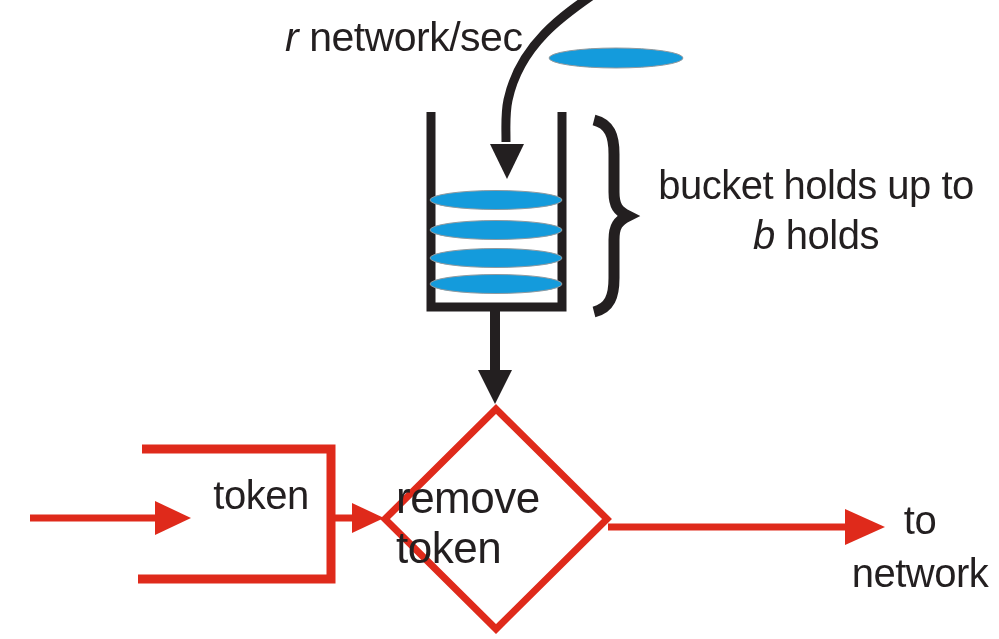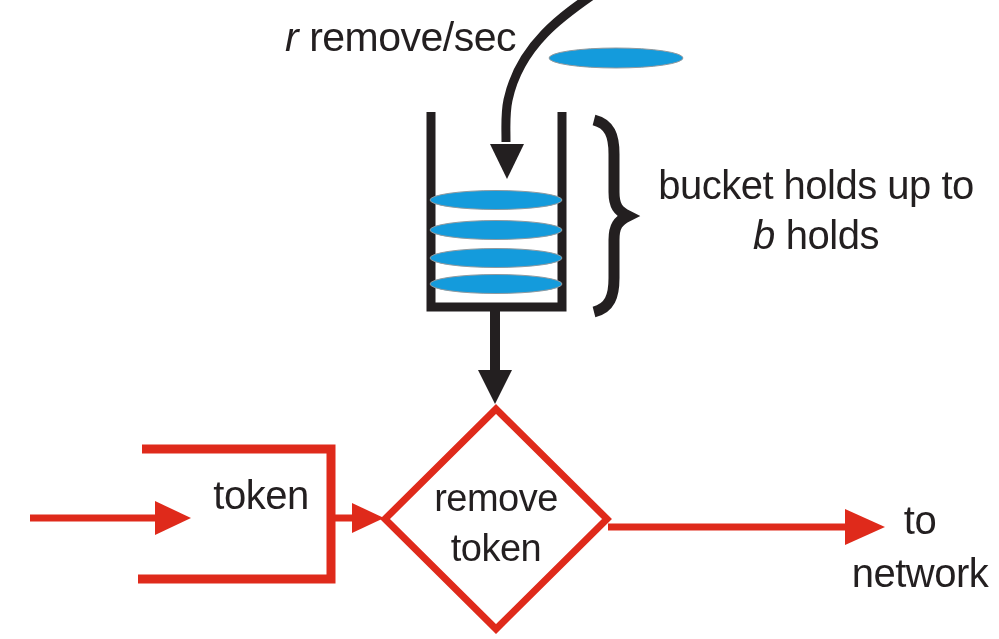--- a/index.html
+++ b/index.html
@@ -34,21 +34,21 @@
   .label {
     position: absolute;
     color: var(--ink);
     font-size: 40px;
     letter-spacing: -0.5px;
     white-space: nowrap;
   }
   .var { font-style: italic; margin-right: 11px; }
   .rate-label    { left: 285px; top: 13px;  font-size: 41px; line-height: 48px; }
   .bucket-note   { left: 630px; top: 160px; width: 372px; text-align: center; line-height: 50px; }
-  .decision-text { left: 396px; top: 473px; width: 200px; text-align: center; font-size: 38px; line-height: 50px; }
+  .decision-text { left: 396px; top: 473px; width: 200px; font-size: 44px; line-height: 50px; }
   .packets-label { left: 2px;   top: 465px; line-height: 46px; }
   .queue-text    { left: 161px; top: 469px; width: 200px; text-align: center; line-height: 52px; }
   .output-text   { left: 830px; top: 494px; width: 180px; text-align: center; line-height: 53px; }
 </style>
 </head>
 <body>
 
 <div id="diagram">
 
   <svg id="shape-layer" viewBox="0 0 999 639" xmlns="http://www.w3.org/2000/svg">
@@ -90,21 +90,21 @@
 
     <polygon class="diamond" points="496,409 607,519 496,629 385,519"></polygon>
 
     <g>
       <line class="red-stroke" stroke-width="7" x1="608" y1="527" x2="850" y2="527"></line>
       <polygon class="red-fill" points="845,509 885,527 845,545"></polygon>
     </g>
   </svg>
 
   <div class="label rate-label">
-    <span class="var">r</span><span>remove/sec</span>
+    <span class="var">r</span><span>network/sec</span>
   </div>
 
   <div class="label bucket-note">
     <div>bucket holds up to</div>
     <div>
       <span class="var">b</span><span>holds</span>
     </div>
   </div>
 
   <div class="label decision-text">

